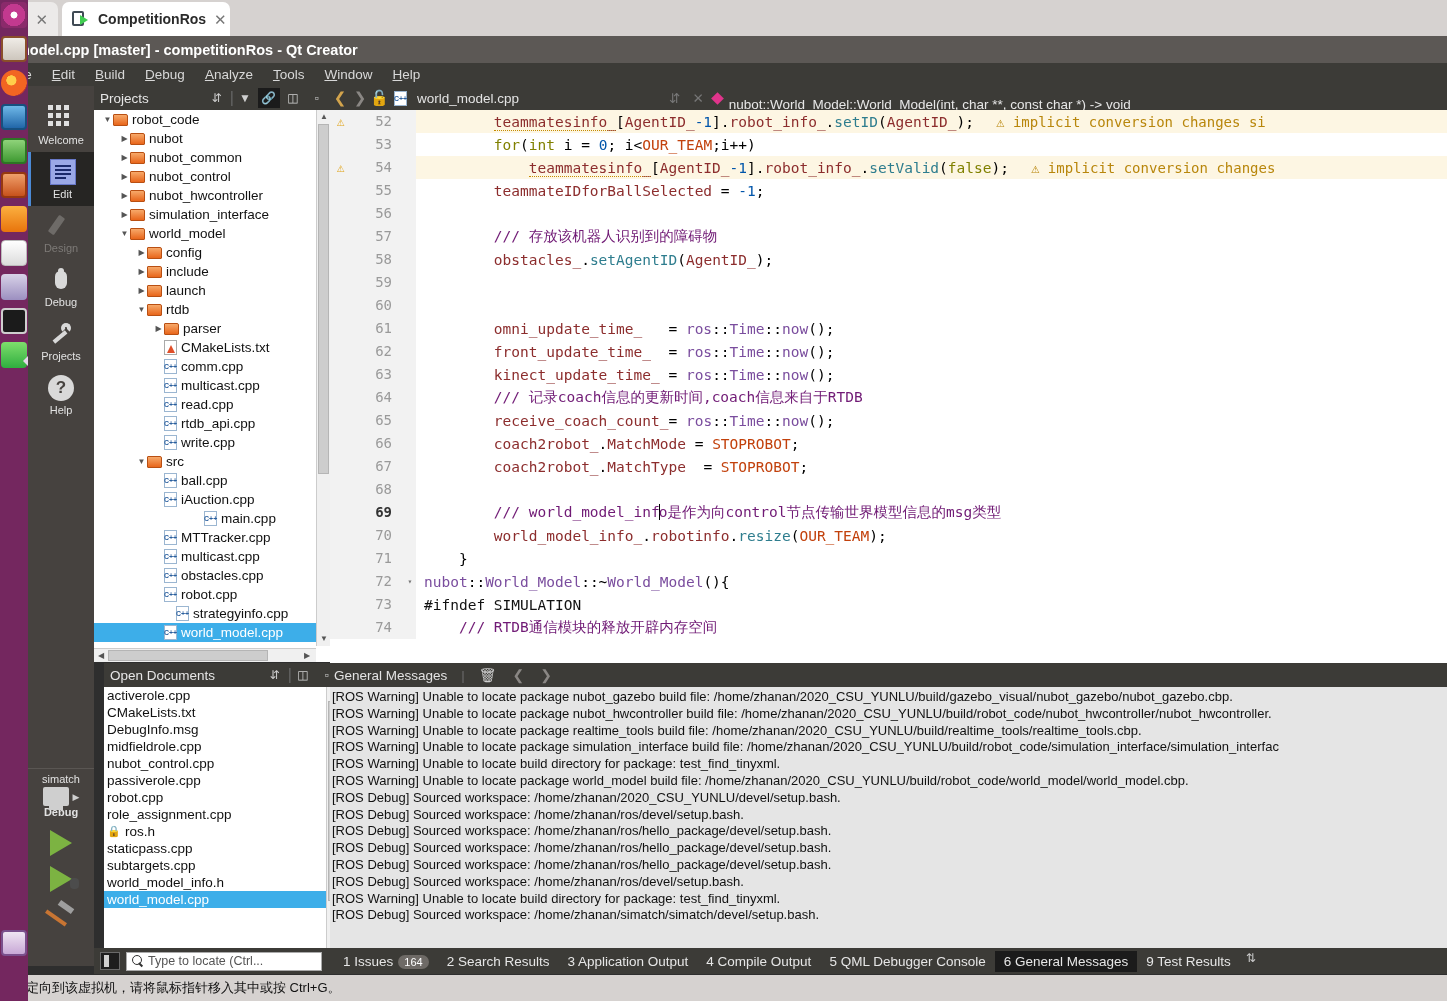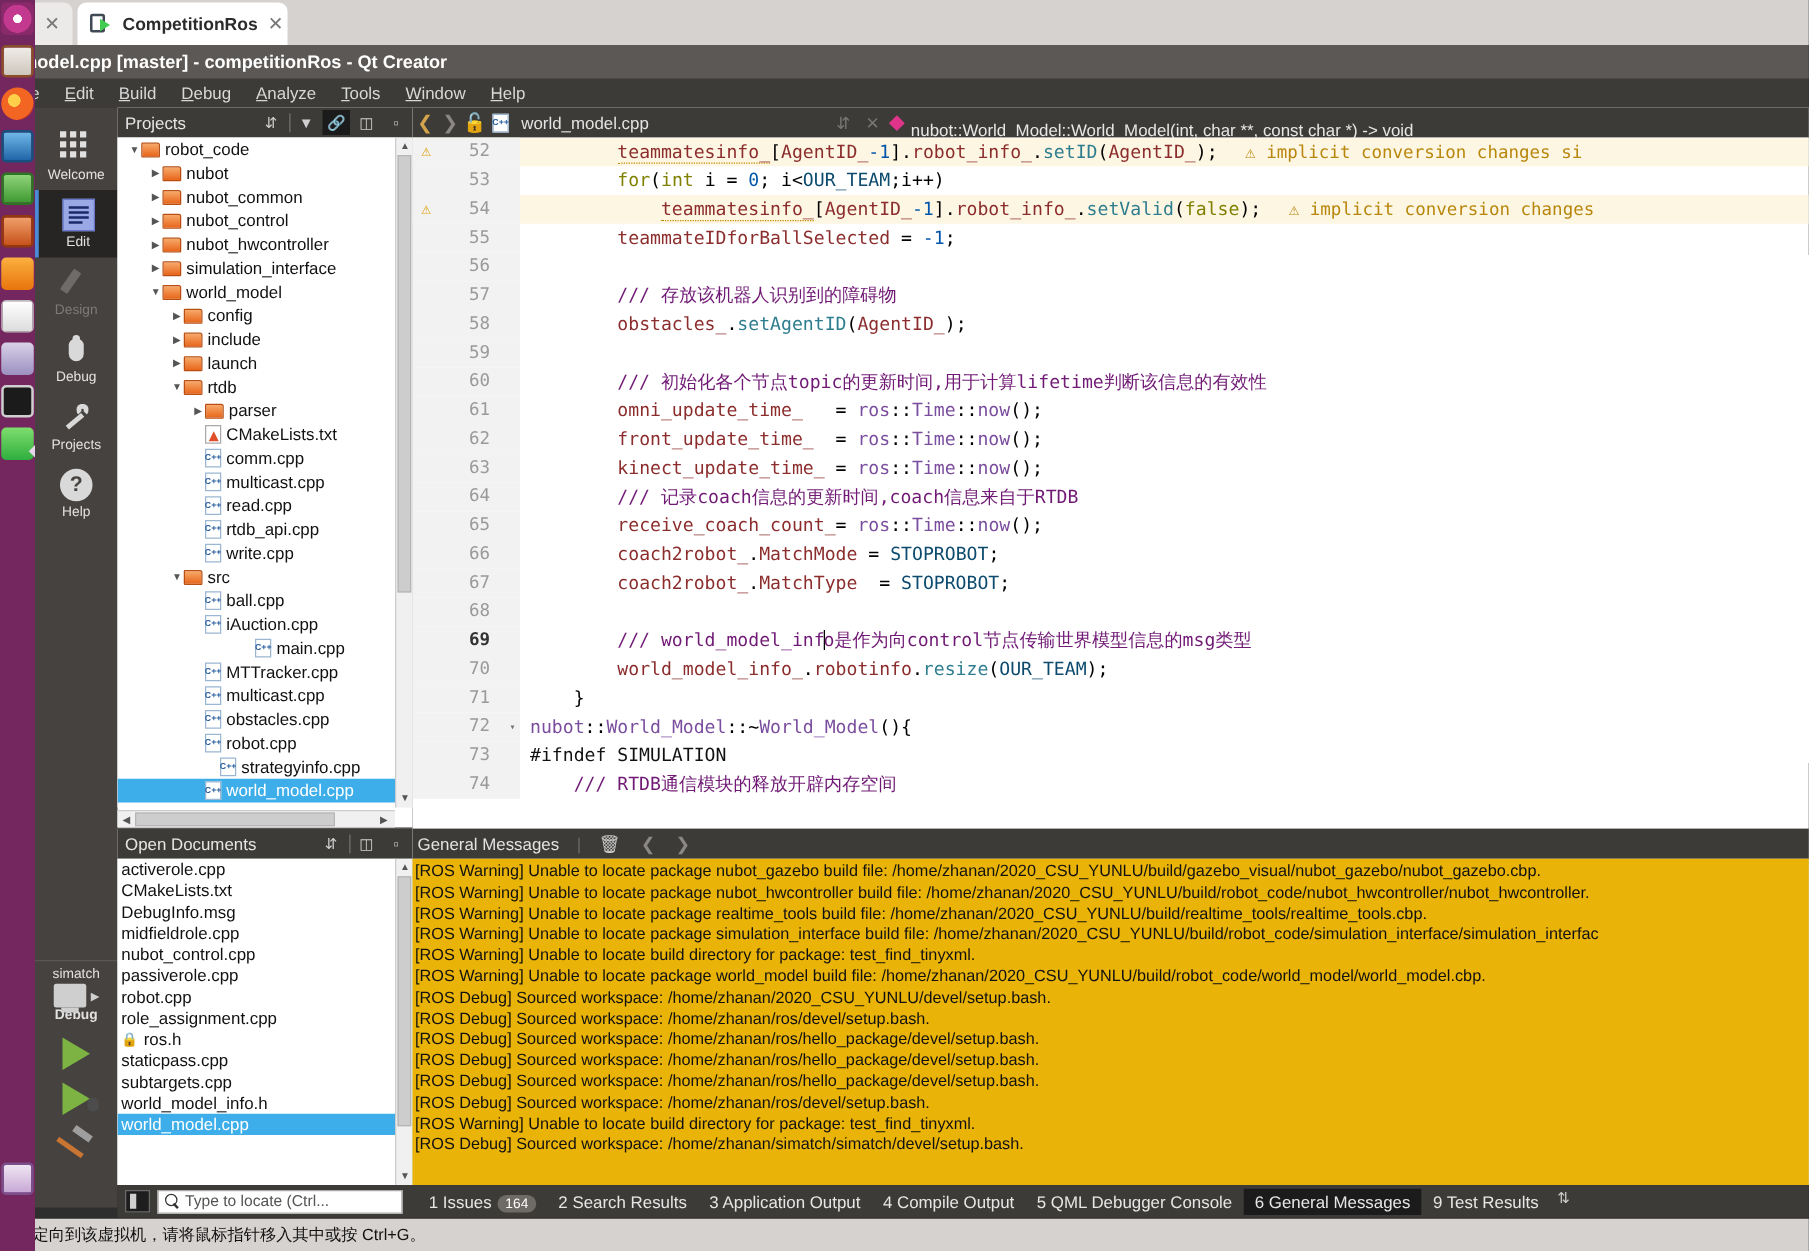--- a/index.html
+++ b/index.html
@@ -85,21 +85,21 @@
   .vscroll{ position:absolute; right:0; top:24px; width:14px; height:536px;
             background:#f0f0f0; border-left:1px solid #ccc;}
   .vthumb{ position:absolute; left:1px; width:11px; background:#cdcdcd; border:1px solid #b5b5b5;}
   .sarrow{ position:absolute; left:2px; width:10px; height:10px; color:#555; font-size:8px;
            text-align:center;}
   .hscroll{ position:absolute; left:0; bottom:0; width:222px; height:14px;
             background:#f0f0f0; border-top:1px solid #ccc;}
   .hthumb{ position:absolute; top:1px; height:11px; background:#cdcdcd; border:1px solid #b5b5b5;}
 
   
-  #docpanel{ position:absolute; left:94px; top:663px; width:236px; height:285px;
+  #docpanel{ position:absolute; left:104px; top:663px; width:236px; height:285px;
              background:#ffffff; }
   #doclist{ position:absolute; left:0; top:24px; width:222px; height:261px; background:#fff;
             overflow:hidden; }
   .drow{ height:17px; display:flex; align-items:center; font-size:13.5px; color:#111;
          padding-left:3px; white-space:nowrap;}
   .drow.sel{ background:#3daee9; color:#fff; }
   .lockico{ width:12px; flex:0 0 12px; font-size:11px; color:#222; text-align:center;}
 
   
   #editor{ position:absolute; left:330px; top:86px; width:1117px; height:577px;
@@ -125,35 +125,35 @@
   .fold{ width:12px; flex:0 0 12px; text-align:center; color:#777; font-size:8px;
          background:#f2f2f2; height:23px; line-height:23px;}
   .ctext{ padding-left:8px; }
 
   .k{ color:#808000; }          
   .kw{ color:#7a4d9e; }
   .cmt{ color:#701a75; font-style:normal; }
   .num{ color:#0055aa; }
   .fn{ color:#2e7d8e; }
   .var{ color:#8c2d2d; }
-  .mac{ color:#0c4a6e; }
+  .mac{ color:#c2410c; }
   .pre{ color:#111; }
   .wavy{ border-bottom:1px dotted #c58b00; }
   .warnbg{ background:#fdf6e3; }
   .warntext{ color:#b8860b; }
   .cursor{ display:inline-block; width:1px; height:16px; background:#000;
            vertical-align:-3px; margin:0 -1px; }
 
   
   #outpane{ position:absolute; left:330px; top:663px; width:1117px; height:285px;
             background:#ffffff; }
   #outhdr{ height:24px; background:#3c3b37; display:flex; align-items:center;
            color:#e3e3e3; font-size:13.5px; padding-left:4px;}
   #outtext{ position:absolute; left:0; top:24px; width:1117px; height:261px;
-            overflow:hidden; padding:2px 0 0 2px; background:#eab308;}
+            overflow:hidden; padding:2px 0 0 2px; background:#e5e5e5;}
   .oline{ height:16.8px; font-size:13px; color:#111; white-space:nowrap;
           font-family:"Liberation Sans", sans-serif; line-height:16.8px;}
 
   
   #statusbar{ position:absolute; left:94px; top:948px; width:1353px; height:26px;
               background:#3c3b37; display:flex; align-items:center; }
   #sbtoggle{ width:20px;height:18px; margin:0 6px 0 6px; background:#1e1e1e;
              border:1px solid #6a6a6a; position:relative;}
   #sbtoggle:after{ content:""; position:absolute; left:3px; top:2px; width:5px; height:12px;
                    background:#d0d0d0;}
@@ -555,21 +555,21 @@
   </div>
   <div id="code">
       <div class="cline warnbg"><span class="mark" style="color: rgb(224, 163, 23);">⚠</span><span class="lnum">52</span><span class="fold"></span><span class="ctext">        <span class="var"><span class="wavy">teammatesinfo_</span></span>[<span class="var">AgentID_</span><span class="num">-1</span>].<span class="var">robot_info_</span>.<span class="fn">setID</span>(<span class="var">AgentID_</span>);</span><span class="warntext" style="margin-left: 22px; font-size: 14px;">⚠ implicit conversion changes si</span></div>
       <div class="cline"><span class="mark"></span><span class="lnum">53</span><span class="fold"></span><span class="ctext">        <span class="k">for</span>(<span class="k">int</span> i = <span class="num">0</span>; i&lt;<span class="mac">OUR_TEAM</span>;i++)</span></div>
       <div class="cline warnbg"><span class="mark" style="color: rgb(224, 163, 23);">⚠</span><span class="lnum">54</span><span class="fold"></span><span class="ctext">            <span class="var"><span class="wavy">teammatesinfo_</span></span>[<span class="var">AgentID_</span><span class="num">-1</span>].<span class="var">robot_info_</span>.<span class="fn">setValid</span>(<span class="k">false</span>);</span><span class="warntext" style="margin-left: 22px; font-size: 14px;">⚠ implicit conversion changes</span></div>
       <div class="cline"><span class="mark"></span><span class="lnum">55</span><span class="fold"></span><span class="ctext">        <span class="var">teammateIDforBallSelected</span> = <span class="num">-1</span>;</span></div>
       <div class="cline"><span class="mark"></span><span class="lnum">56</span><span class="fold"></span><span class="ctext"></span></div>
       <div class="cline"><span class="mark"></span><span class="lnum">57</span><span class="fold"></span><span class="ctext"><span class="cmt">        /// 存放该机器人识别到的障碍物</span></span></div>
       <div class="cline"><span class="mark"></span><span class="lnum">58</span><span class="fold"></span><span class="ctext">        <span class="var">obstacles_</span>.<span class="fn">setAgentID</span>(<span class="var">AgentID_</span>);</span></div>
       <div class="cline"><span class="mark"></span><span class="lnum">59</span><span class="fold"></span><span class="ctext"></span></div>
-      <div class="cline"><span class="mark"></span><span class="lnum">60</span><span class="fold"></span><span class="ctext"><span class="cmt">        /// 初始化各个节点topic的更新时间,用于计算lifetime判断该信息的有效性</span></span></div>
+      <div class="cline"><span class="mark"></span><span class="lnum">60</span><span class="fold"></span></div>
       <div class="cline"><span class="mark"></span><span class="lnum">61</span><span class="fold"></span><span class="ctext">        <span class="var">omni_update_time_</span>   = <span class="kw">ros</span>::<span class="kw">Time</span>::<span class="kw">now</span>();</span></div>
       <div class="cline"><span class="mark"></span><span class="lnum">62</span><span class="fold"></span><span class="ctext">        <span class="var">front_update_time_</span>  = <span class="kw">ros</span>::<span class="kw">Time</span>::<span class="kw">now</span>();</span></div>
       <div class="cline"><span class="mark"></span><span class="lnum">63</span><span class="fold"></span><span class="ctext">        <span class="var">kinect_update_time_</span> = <span class="kw">ros</span>::<span class="kw">Time</span>::<span class="kw">now</span>();</span></div>
       <div class="cline"><span class="mark"></span><span class="lnum">64</span><span class="fold"></span><span class="ctext"><span class="cmt">        /// 记录coach信息的更新时间,coach信息来自于RTDB</span></span></div>
       <div class="cline"><span class="mark"></span><span class="lnum">65</span><span class="fold"></span><span class="ctext">        <span class="var">receive_coach_count_</span>= <span class="kw">ros</span>::<span class="kw">Time</span>::<span class="kw">now</span>();</span></div>
       <div class="cline"><span class="mark"></span><span class="lnum">66</span><span class="fold"></span><span class="ctext">        <span class="var">coach2robot_</span>.<span class="var">MatchMode</span> = <span class="mac">STOPROBOT</span>;</span></div>
       <div class="cline"><span class="mark"></span><span class="lnum">67</span><span class="fold"></span><span class="ctext">        <span class="var">coach2robot_</span>.<span class="var">MatchType</span>  = <span class="mac">STOPROBOT</span>;</span></div>
       <div class="cline"><span class="mark"></span><span class="lnum">68</span><span class="fold"></span><span class="ctext"></span></div>
       <div class="cline"><span class="mark"></span><span class="lnum cur">69</span><span class="fold"></span><span class="ctext"><span class="cmt">        /// world_model_inf<span class="cursor"></span>o是作为向control节点传输世界模型信息的msg类型</span></span></div>
       <div class="cline"><span class="mark"></span><span class="lnum">70</span><span class="fold"></span><span class="ctext">        <span class="var">world_model_info_</span>.<span class="var">robotinfo</span>.<span class="fn">resize</span>(<span class="mac">OUR_TEAM</span>);</span></div>

